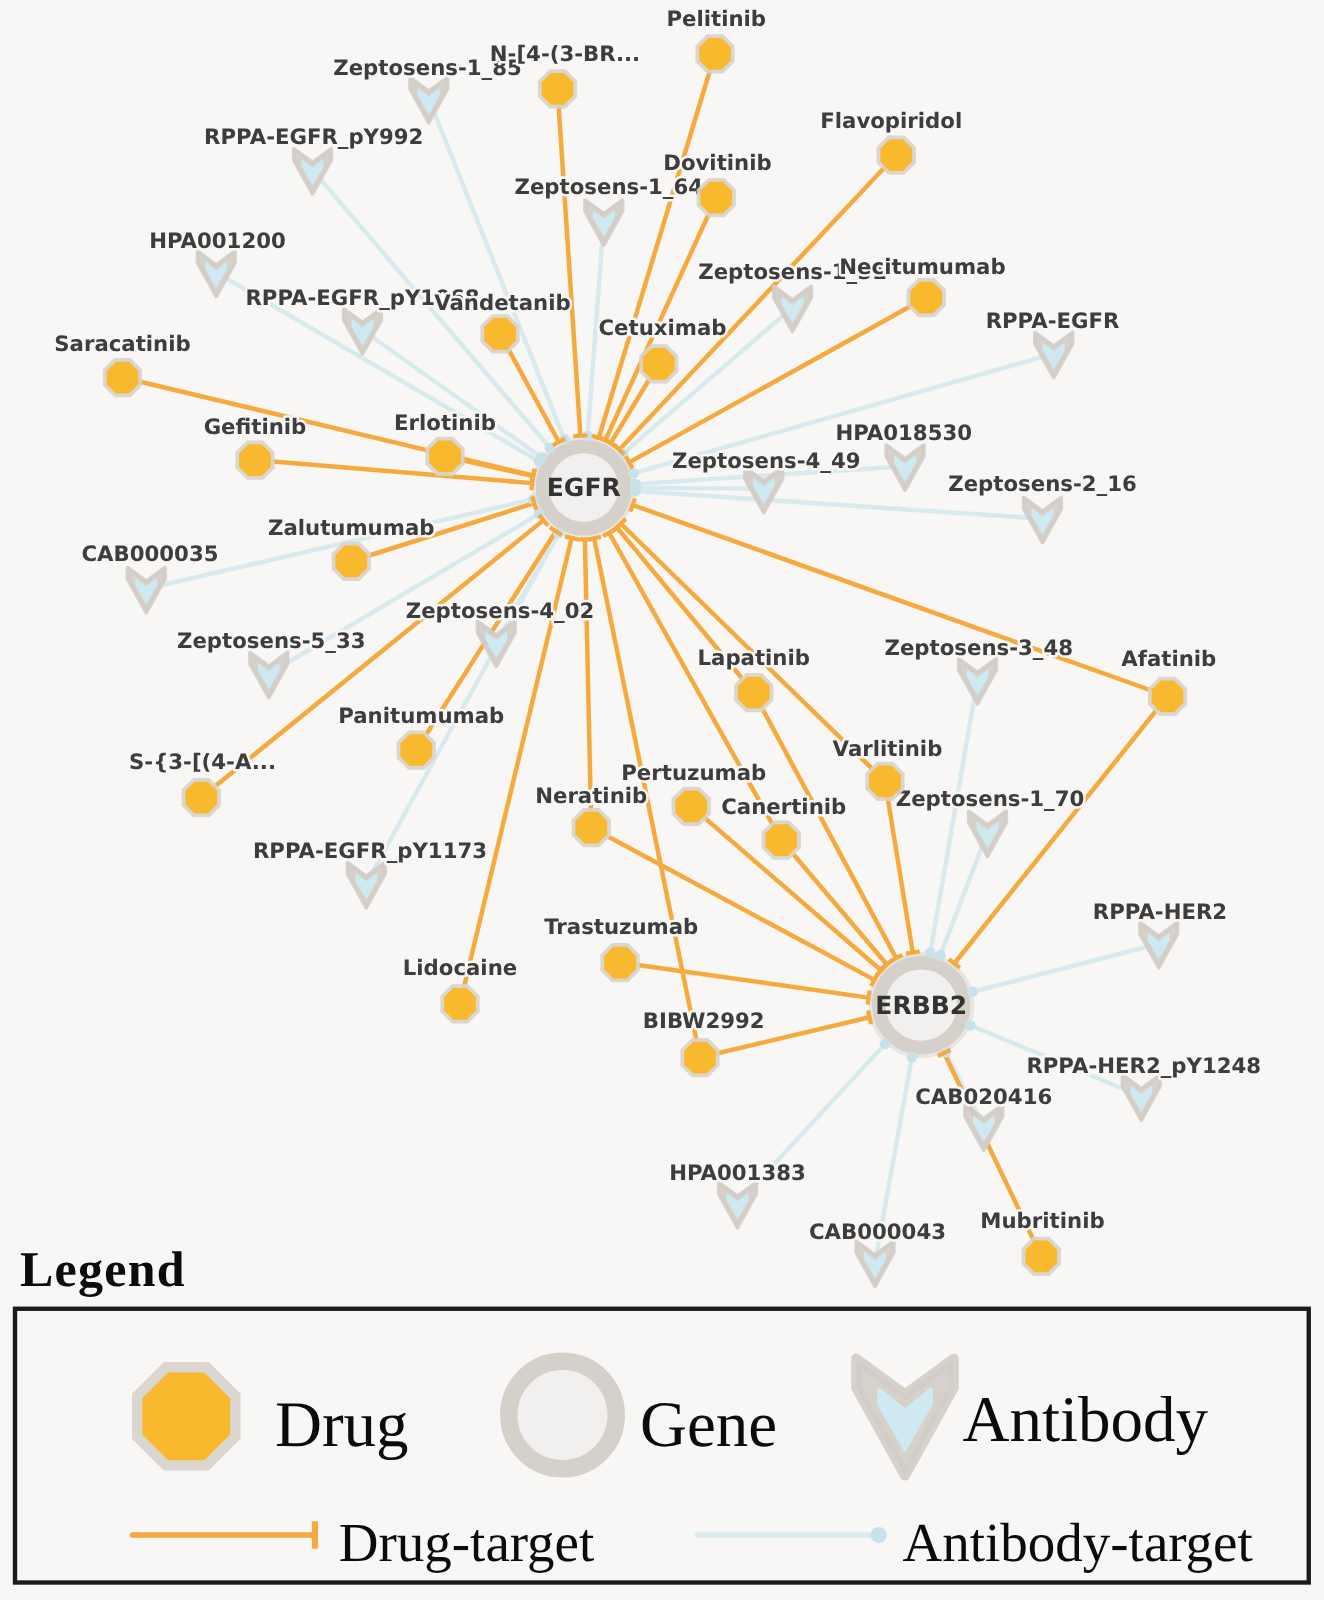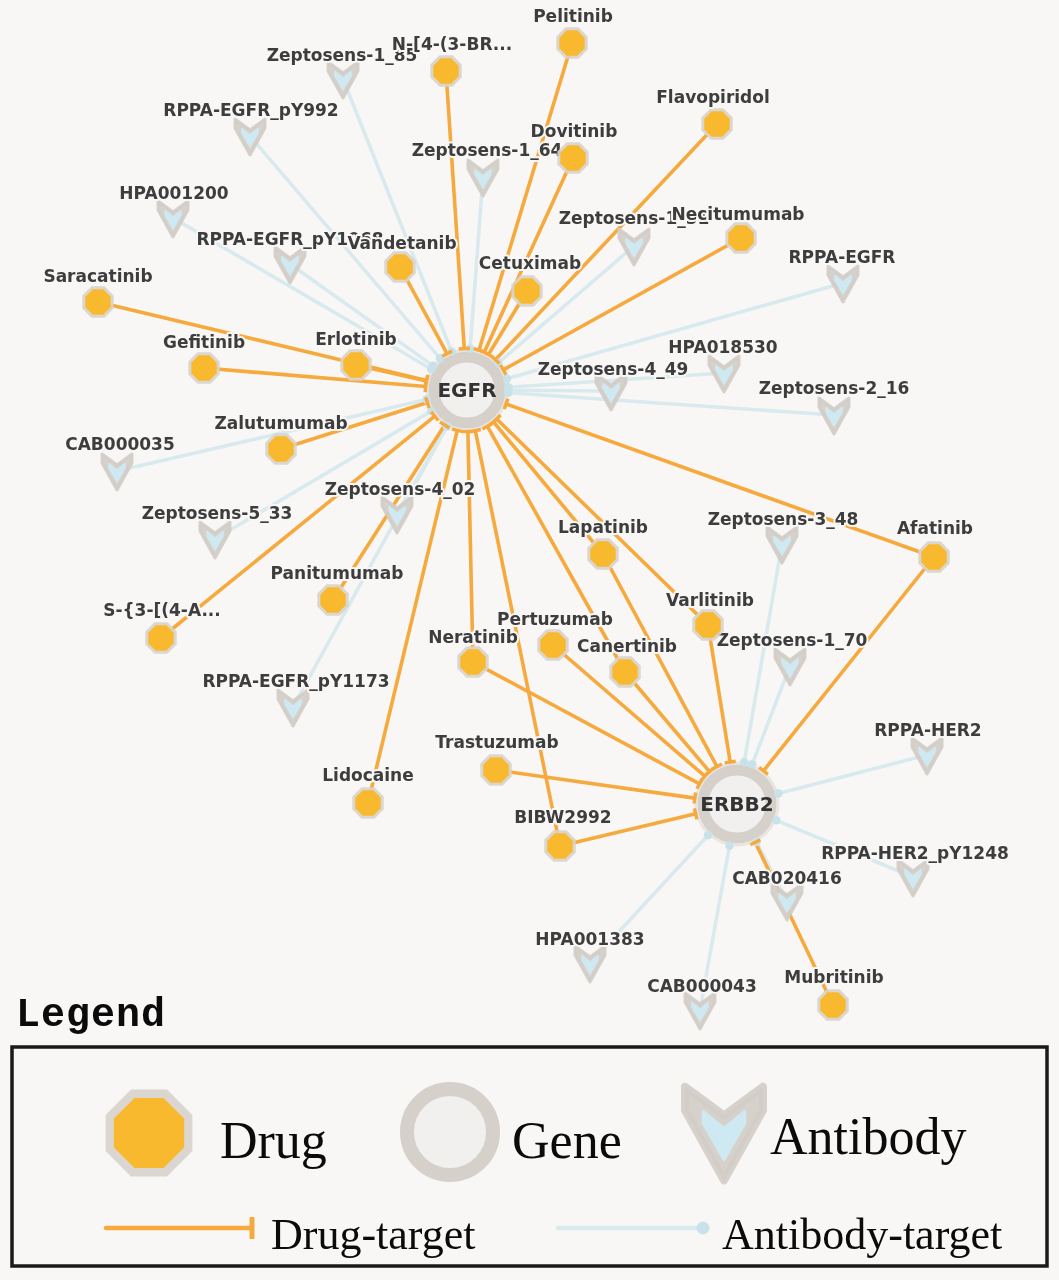--- a/index.html
+++ b/index.html
@@ -1,20 +1,20 @@
 <!DOCTYPE html>
 <html><head>
 <meta charset="utf-8">
 <style>
   html,body{margin:0;padding:0;background:#f8f7f6;}
   #stage{position:relative;width:1059px;height:1280px;background:#f8f7f6;overflow:hidden;
          font-family:"Liberation Sans",sans-serif;}
   #net{position:absolute;left:0;top:0;}
   .legend-title{position:absolute;left:16px;top:994px;
-         font-family:Liberation Mono, monospace;font-weight:bold;font-size:40px;
+         font-family:Liberation Serif, serif;font-weight:bold;font-size:40px;
          color:#0b0b0b;line-height:1.1;letter-spacing:1px;}
   text.nl{font-family:"DejaVu Sans","Liberation Sans",sans-serif;font-weight:bold;
           paint-order:stroke fill;stroke:#f8f7f6;stroke-width:4px;stroke-linejoin:round;}
   text.gl{font-family:"DejaVu Sans","Liberation Sans",sans-serif;font-weight:bold;}
   text.ls{font-family:"Liberation Serif",serif;}
 </style>
 </head>
 <body>
 
 <div id="stage">

